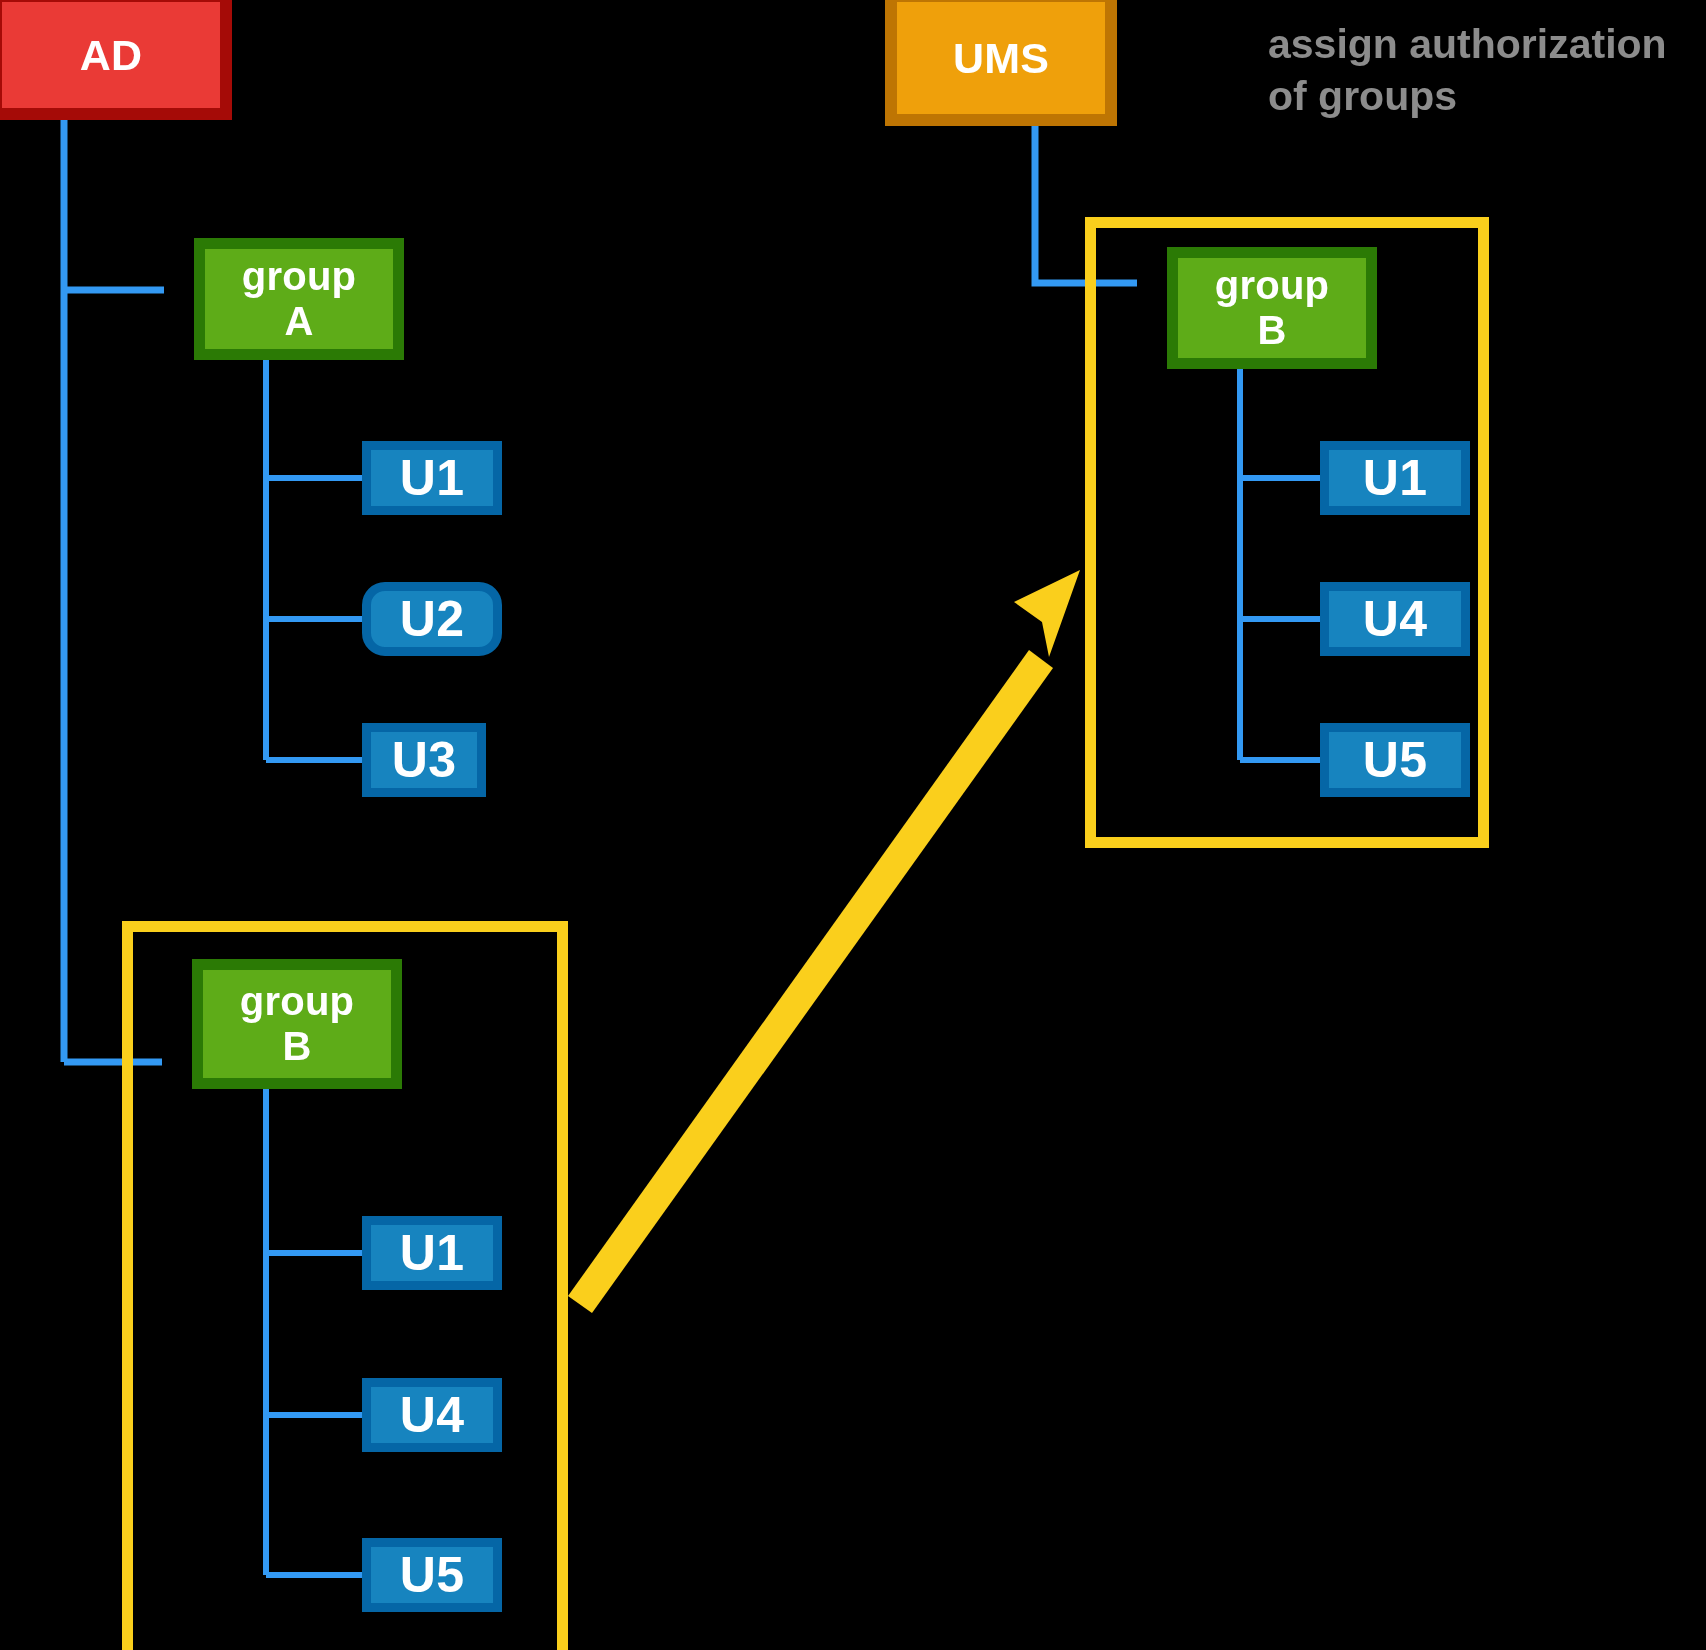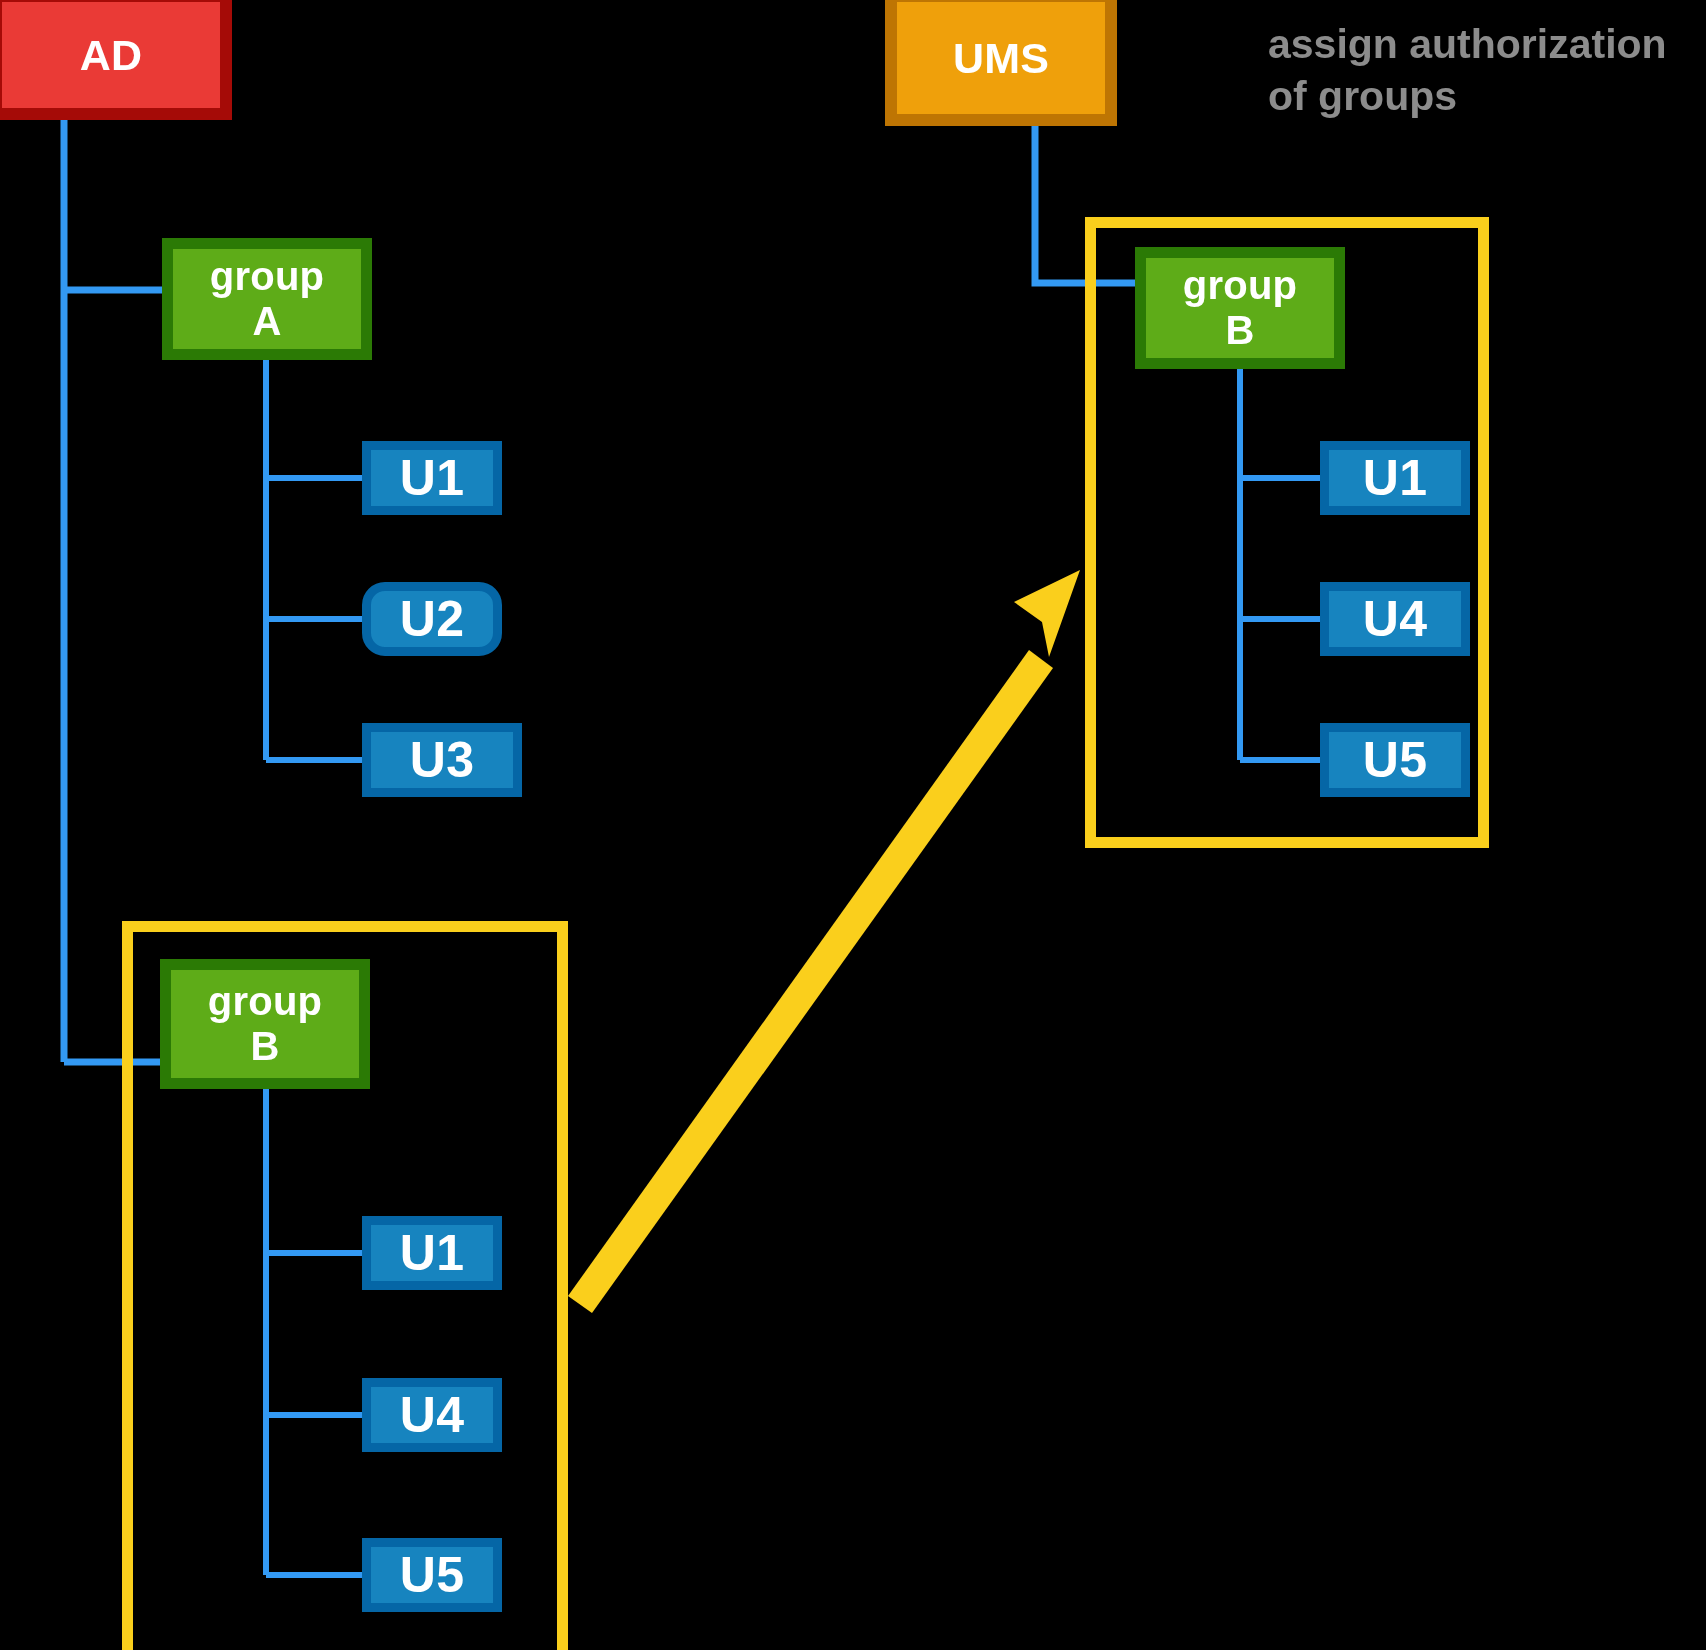--- a/index.html
+++ b/index.html
@@ -48,20 +48,21 @@
   }
   .node-ums {
     background: #EFA00B;
     border: 12px solid #BE7503;
     font-size: 43px;
   }
   .node-group {
     background: #5EAC18;
     border: 11px solid #2B7A05;
     font-size: 40px;
+    margin-left: 32px;
   }
   .node-user {
     background: #1784BF;
     border: 9px solid #0566A6;
     font-size: 50px;
   }
 
   
   .frame {
     position: absolute;
@@ -139,21 +140,21 @@
     <span>group
 A</span>
   </div>
 
   <div class="node node-user" style="left:362px; top:441px; width:140px; height:74px;">
     <span>U1</span>
   </div>
   <div class="node node-user" style="left:362px; top:582px; width:140px; height:74px;border-radius:23px;">
     <span>U2</span>
   </div>
-  <div class="node node-user" style="left:362px; top:723px; width:160px; height:74px;">
+  <div class="node node-user" style="left:362px; top:723px; width:124px; height:74px;">
     <span>U3</span>
   </div>
 
   <div class="node node-group" style="left:160px; top:959px; width:210px; height:130px;">
     <span>group
 B</span>
   </div>
 
   <div class="node node-user" style="left:362px; top:1216px; width:140px; height:74px;">
     <span>U1</span>

